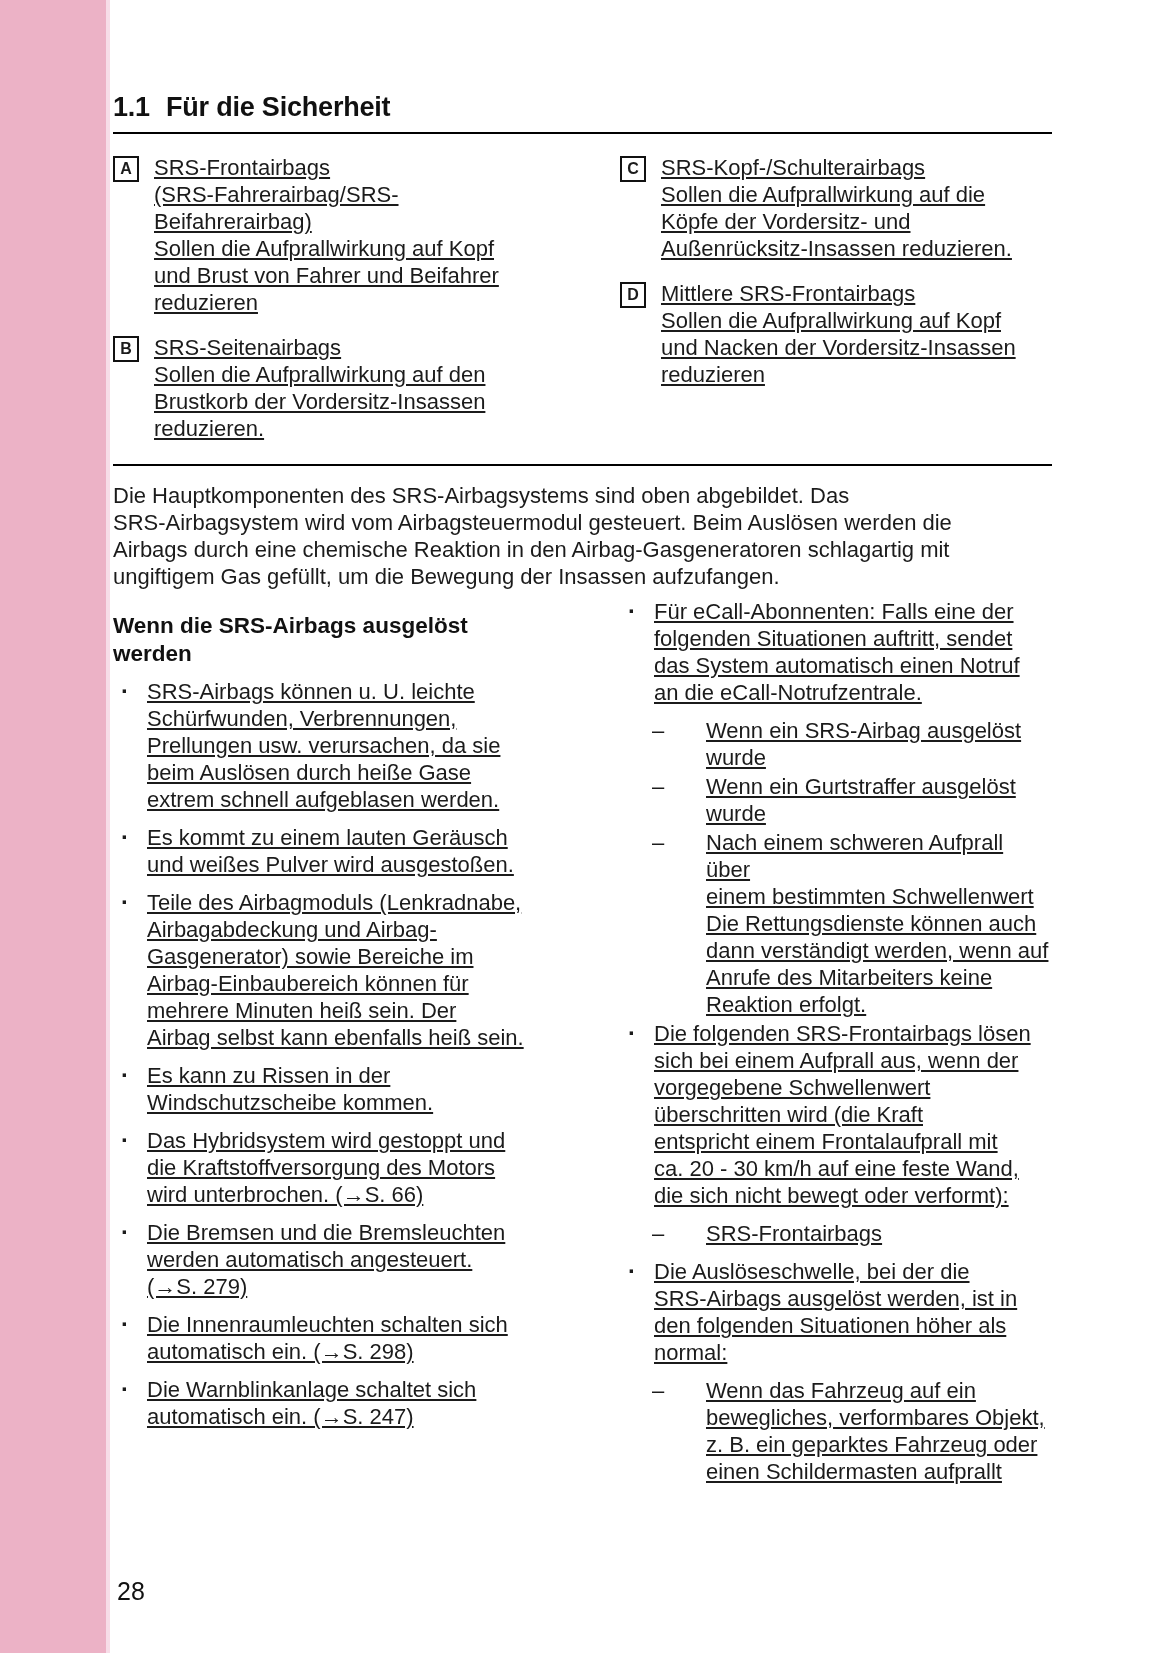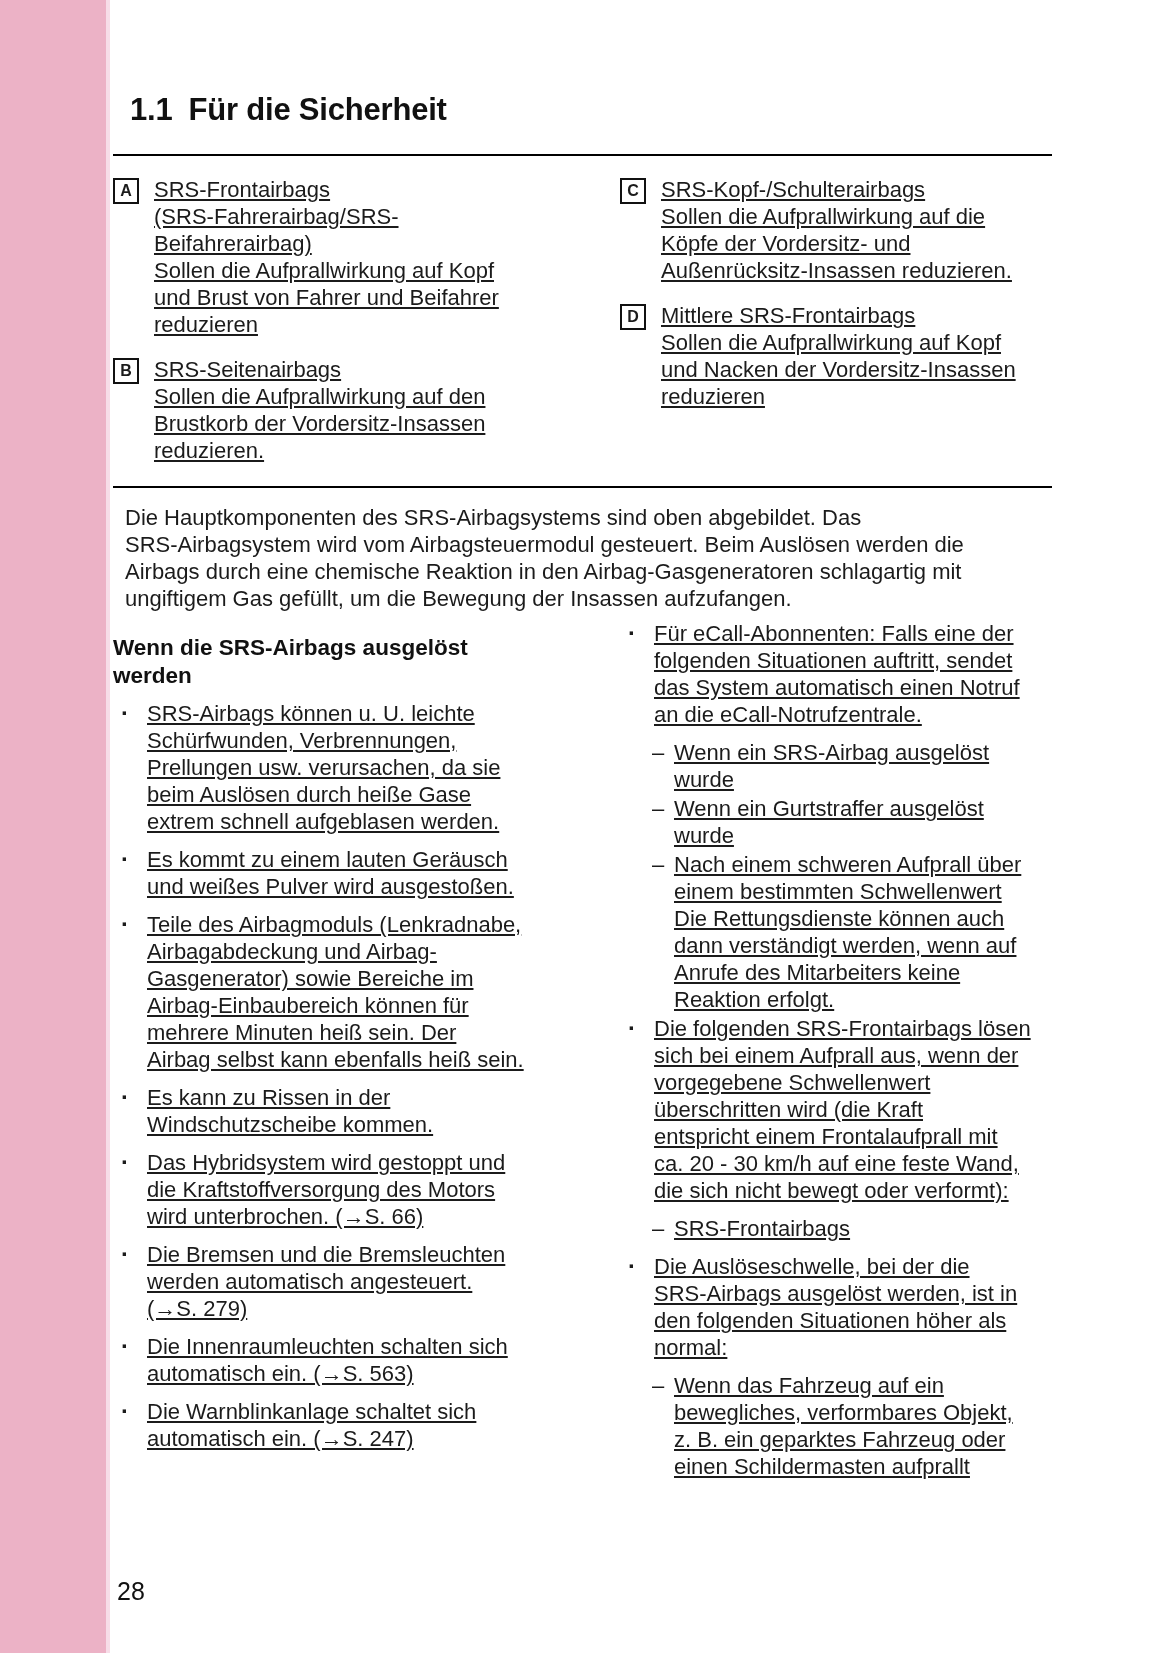--- a/index.html
+++ b/index.html
@@ -22,21 +22,21 @@
   }
   .content {
     position:absolute; left:113px; top:0; width:939px;
   }
   .section-header {
     margin-top:92px;
     border-bottom:2px solid #000;
     padding-bottom:9px;
   }
   .section-header h1 {
-    margin:17px; font-size:31px; font-weight:bold; letter-spacing:-0.2px;
+    margin:0; font-size:27px; font-weight:bold; letter-spacing:-0.2px;
     color:#111;
   }
   .section-number { margin-right:16px; }
   .legend {
     display:grid;
     grid-template-columns:507px 1fr;
     padding:20px 0 4px 0;
     border-bottom:2px solid #000;
   }
   .legend-item {
@@ -46,21 +46,21 @@
     flex:0 0 auto;
     width:22px; height:22px;
     border:2px solid #111;
     display:flex; align-items:center; justify-content:center;
     font-size:16px; font-weight:bold; margin-top:2px;
   }
   .txt {
     font-size:22px; line-height:27px; white-space:pre-line;text-decoration:underline;
   }
   .intro {
-    margin:16px 0 8px 12px;
+    margin:16px 0 8px 0;
     font-size:22px; line-height:27px; white-space:pre-line;
   }
   .columns {
     display:grid;
     grid-template-columns:507px 1fr;
   }
   .col h2 {
     margin:14px 0 10px 0;
     font-size:22.5px; font-weight:bold; line-height:28px;
     white-space:pre-line; color:#111;
@@ -73,21 +73,21 @@
   .bullet { display:flex; margin-bottom:11px; }
   .bullet .marker {
     flex:0 0 34px; padding-left:8px; box-sizing:border-box;
     font-size:24px; line-height:26px; font-weight:bold;
   }
   .bullet .txt { flex:1; }
   .dash-item { display:flex; margin:0 0 2px 32px; }
   .dash-item .dash-marker {
     flex:0 0 22px; font-size:22px; line-height:27px;
   }
-  .dash-item .txt { flex:1; }
+  .dash-item .txt { flex:1;margin-left:32px; }
   .subgroup { margin-top:2px; }
   .page-number {
     position:absolute; left:117px; top:1577px;
     font-size:25px; font-weight:normal; color:#111;
   }
 </style>
 </head>
 <body>
 
 <div class="page">
@@ -183,21 +183,21 @@
         </div>
         <div class="bullet">
           <span class="marker">·</span>
           <span class="txt">Die Bremsen und die Bremsleuchten
 werden automatisch angesteuert.
 (→S. 279)</span>
         </div>
         <div class="bullet">
           <span class="marker">·</span>
           <span class="txt">Die Innenraumleuchten schalten sich
-automatisch ein. (→S. 563)</span>
+automatisch ein. (→S. 298)</span>
         </div>
         <div class="bullet">
           <span class="marker">·</span>
           <span class="txt">Die Warnblinkanlage schaltet sich
 automatisch ein. (→S. 247)</span>
         </div>
       </div>
 
       <div class="col">
 

